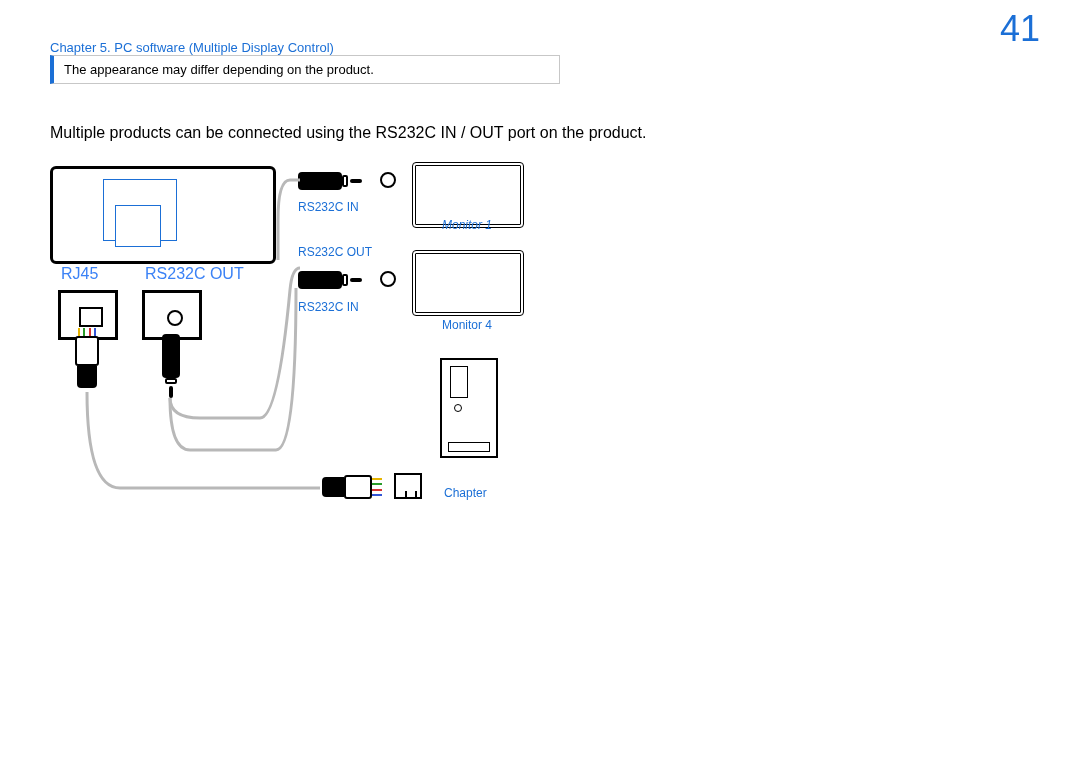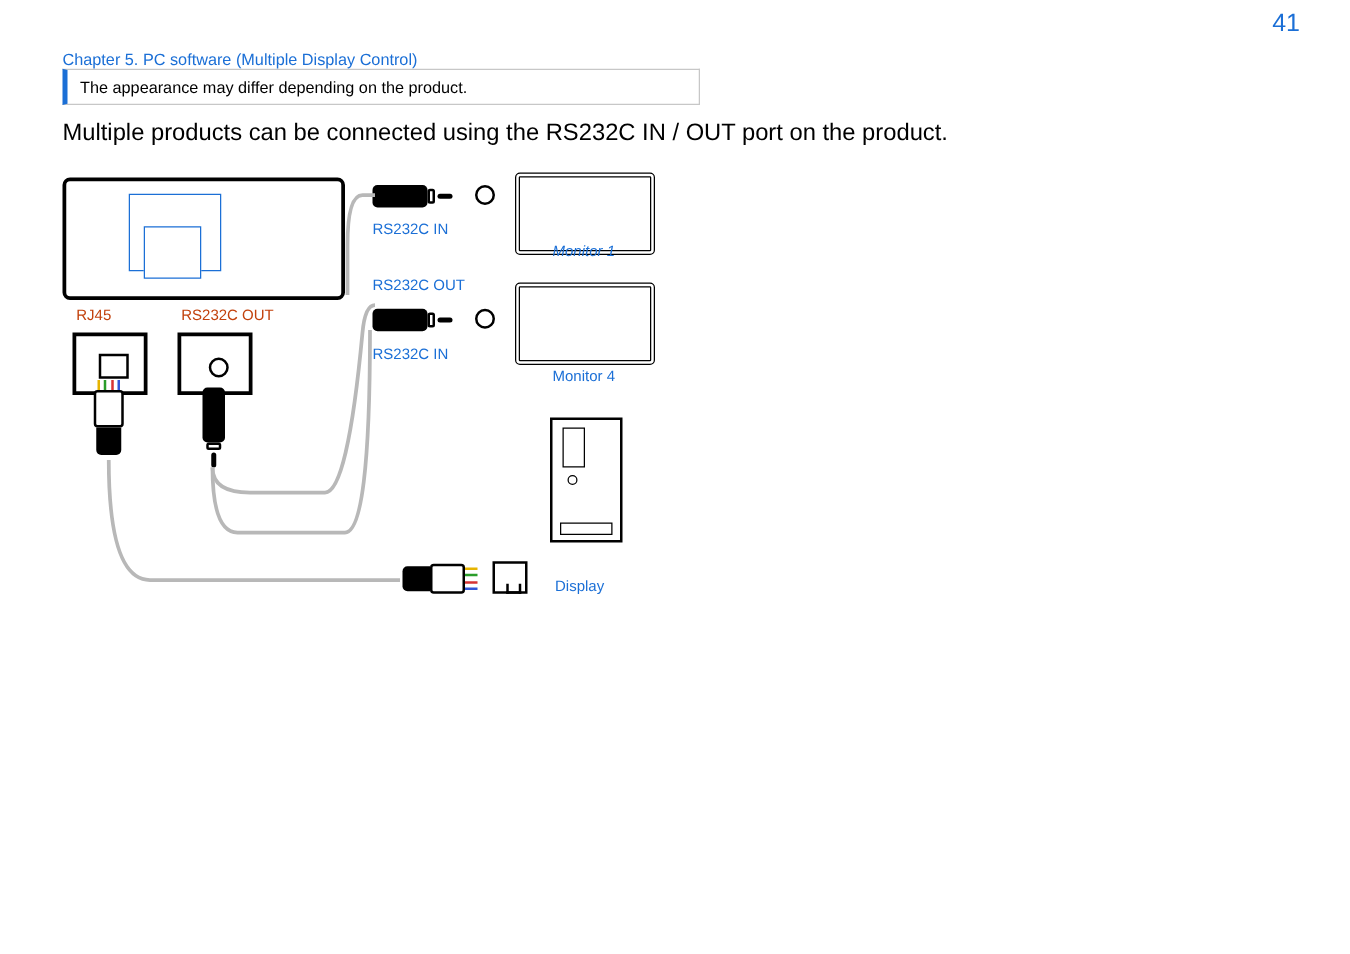--- a/index.html
+++ b/index.html
@@ -6,31 +6,31 @@
   body {
     background: #fff;
     font-family: Arial, Helvetica, sans-serif;
     width: 1080px;
     height: 763px;
     position: relative;
     color: #000;
   }
   .page { position: relative; width: 100%; height: 100%; padding: 40px 50px; }
   .chapter-line { color: #1b6fd6; font-size: 13px; }
-  .page-number { position: absolute; top: 8px; right: 40px; color: #1b6fd6; font-size: 20px; text-align: right; }
+  .page-number { position: absolute; top: 8px; right: 40px; color: #1b6fd6; font-size: 36px; text-align: right; }
   .heading { color: #1b6fd6; font-size: 17px; margin-top: 60px; margin-bottom: 12px; }
   .note-box {
     border: 1px solid #c7c7c7;
     border-left: 4px solid #1b6fd6;
     padding: 6px 10px;
     font-size: 13px;
     width: 510px;
-    margin-bottom: 12px;
-  }
-  .body-text { font-size: 19px; margin-bottom: 18px; }
+    margin-bottom: 0;
+  }
+  .body-text { font-size: 16px; margin-bottom: 18px; margin-top: 40px; }
   .diagram { position: relative; width: 520px; height: 370px; }
   .label-blue { color: #1b6fd6; font-size: 12px; position: absolute; }
 
   
   .display-back {
     position: absolute; left: 0; top: 6px; width: 226px; height: 98px;
     border: 3px solid #000; border-radius: 6px; background: #fff;
   }
   .display-back::before {
     content:""; position:absolute; left:50px; top:10px; width:72px; height:60px;
@@ -38,21 +38,21 @@
   }
   .display-back::after {
     content:""; position:absolute; left:62px; top:36px; width:44px; height:40px;
     border:1.5px solid #1b6fd6; background:#fff;
   }
 
   .conn-box {
     position: absolute; width: 60px; height: 50px;
     border: 3px solid #000; background:#fff;
   }
-  .conn-label { position:absolute; font-size:12px; color:#c2410c; bottom:54px; left:0; white-space:nowrap; }
+  .conn-label { position:absolute; font-size:16px; color:#3b82f6; bottom:54px; left:0; white-space:nowrap; }
   #rj45-box { left: 8px; top: 130px; }
   #rs232-box { left: 92px; top: 130px; }
   #rj45-box .port { position:absolute; left:18px; top:14px; width:24px; height:20px; border:2px solid #000; }
   #rs232-box .port { position:absolute; left:22px; top:17px; width:16px; height:16px; border:2px solid #000; border-radius:50%; }
 
   
   .plug-eth {
     position:absolute; left:22px; top:170px; width:30px; height:60px;
   }
   .plug-eth .body { position:absolute; top:6px; left:3px; width:24px; height:30px; border:2px solid #000; border-radius:3px; background:#fff; }
@@ -172,21 +172,21 @@
     <span class="label-blue" style="left:248px; top:140px;">RS232C IN</span>
 
     <div id="mon1" class="monitor-front"></div>
     <span class="label-blue" style="left:392px; top:58px;font-style:italic;">Monitor 1</span>
     <div id="mon2" class="monitor-front"></div>
     <span class="label-blue" style="left:392px; top:158px;">Monitor 4</span>
 
     <div class="computer">
         <div class="btn"></div>
       </div>
-    <span class="label-blue" style="left:394px; top:326px;">Display</span>
+    <span class="label-blue" style="left:394px; top:326px;">Chapter</span>
 
     <div class="plug-eth-right">
       <div class="grip"></div>
         <div class="body"></div>
       <div class="pins">
           <span></span>
           <span></span>
           <span></span>
           <span></span>
         </div>

